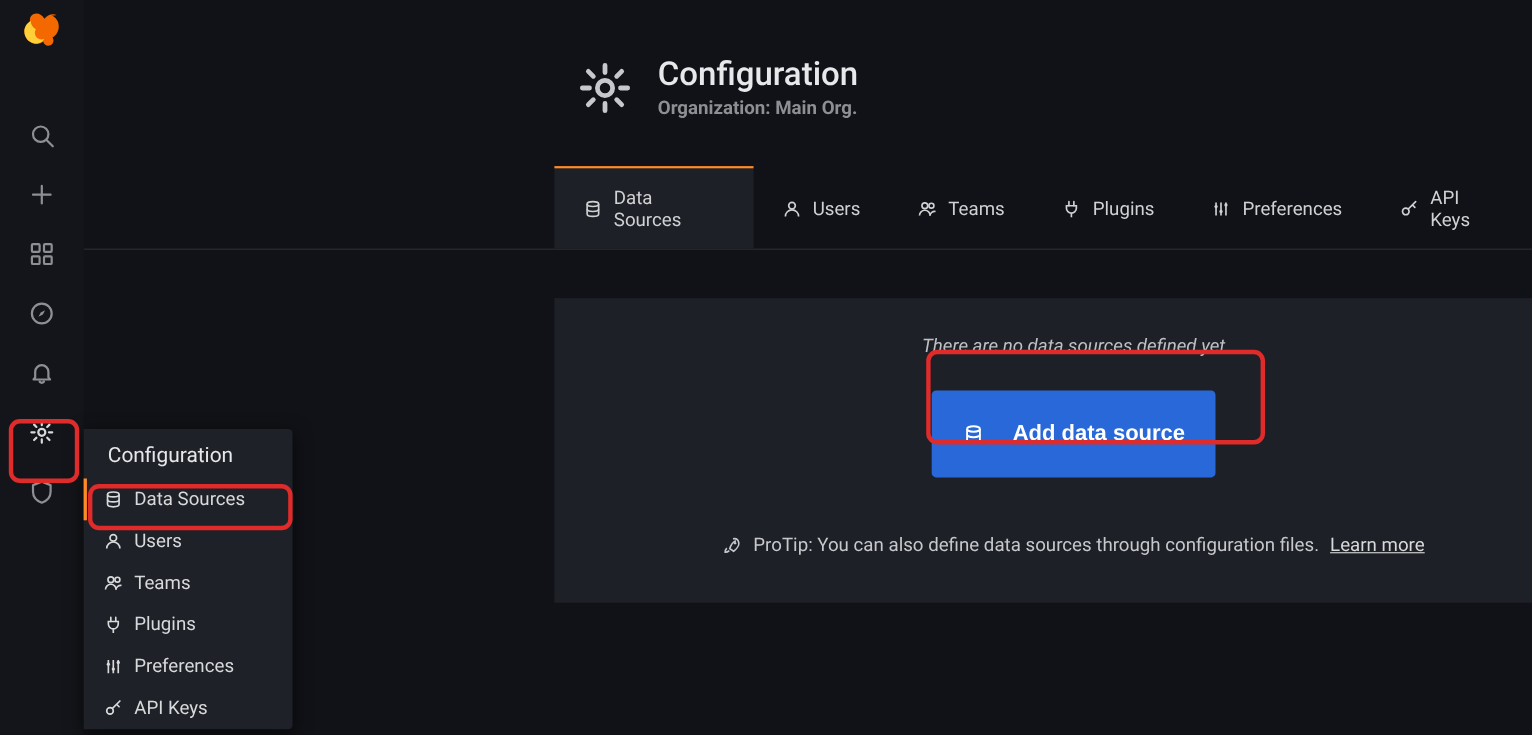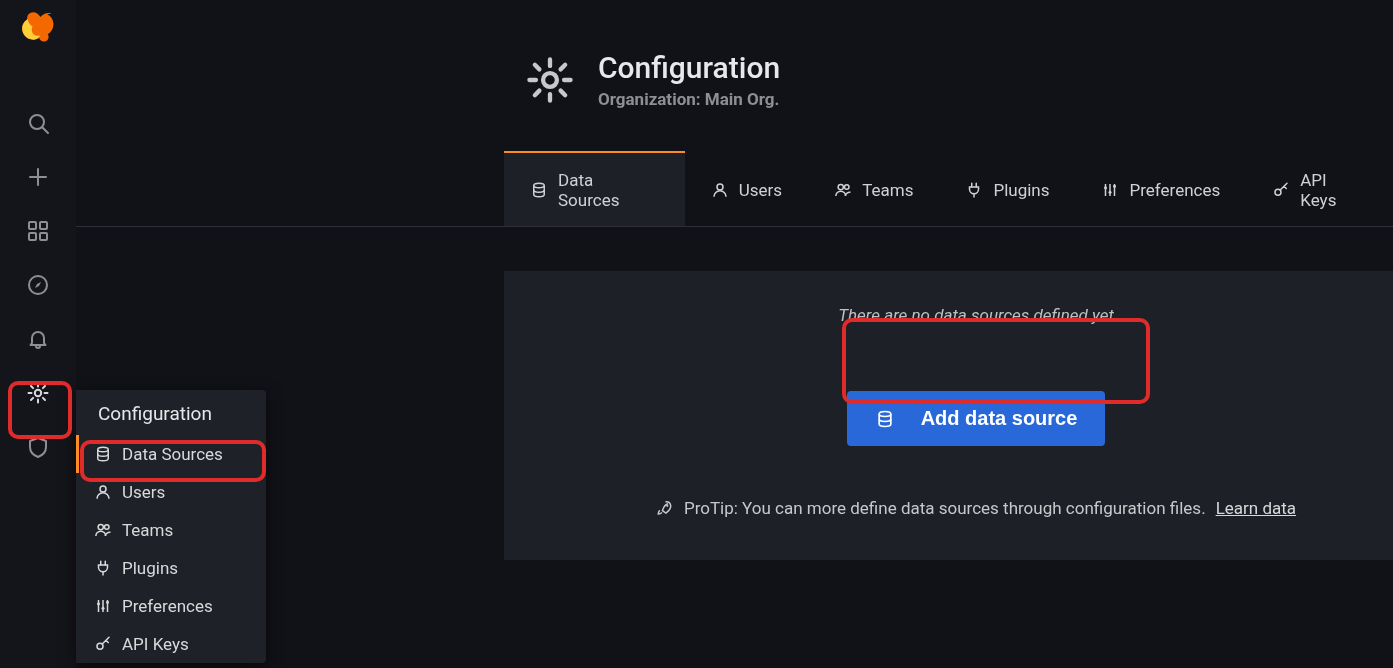--- a/index.html
+++ b/index.html
@@ -32,21 +32,21 @@
   .tabs { display: flex; gap: 0; margin-top: 42px; padding-left: 428px; border-bottom: 1px solid #2c2f36; }
   .tab { display: flex; align-items: center; gap: 10px; padding: 16px 26px; font-size: 17px; color: #d0d1d3; cursor: pointer; border-top: 3px solid transparent; }
   .tab svg { width: 18px; height: 18px; }
   .tab.active { background: #1e2027; border-top: 2px solid #ff8b27; }
 
   
   .content { margin: 44px 0 0 428px; width: 944px; background: #1e2027; padding: 34px 24px 42px 24px; text-align: center; }
   .empty-msg { font-style: italic; color: #bfc0c3; font-size: 17px; }
   .add-row { display: flex; align-items: center; justify-content: center; gap: 22px; margin-top: 30px; }
   .cn-label { color: #e02b2b; font-size: 26px; font-weight: 700; letter-spacing: 2px; }
-  .add-btn { display: flex; align-items: center; gap: 26px; background: #2968d8; color: #fff; font-size: 20px; font-weight: 600; padding: 16px 28px; border: none; border-radius: 4px; cursor: pointer; margin-top: 36px; }
+  .add-btn { display: flex; align-items: center; gap: 26px; background: #2968d8; color: #fff; font-size: 20px; font-weight: 600; padding: 28px 28px; border: none; border-radius: 4px; cursor: pointer; }
   .add-btn svg { width: 20px; height: 20px; }
   .tip-row { display: flex; align-items: center; justify-content: center; gap: 10px; margin-top: 52px; font-size: 17px; color: #c7c8cb; }
   .tip-row svg { width: 18px; height: 18px; }
   .tip-link { color: #d8d9da; text-decoration: underline; cursor: pointer; }
 
   
   .ann { position: absolute; border: 4px solid #e02b2b; border-radius: 10px; pointer-events: none; z-index: 30; }
   .ann-gear { left: 8px; top: 381px; width: 64px; height: 58px; }
   .ann-ds   { left: 80px; top: 440px; width: 186px; height: 42px; }
   .ann-add  { left: 842px; top: 318px; width: 308px; height: 86px; }
@@ -229,22 +229,22 @@
             <svg viewBox="0 0 24 24">
                 <use href="#i-db"></use>
               </svg>
             <span>Add data source</span>
           </button>
         </div>
         <div class="tip-row">
           <svg viewBox="0 0 24 24">
               <use href="#i-rocket"></use>
             </svg>
-          <span>ProTip: You can more define data sources through configuration files. </span>
-          <span class="tip-link">Learn data</span>
+          <span>ProTip: You can also define data sources through configuration files. </span>
+          <span class="tip-link">Learn more</span>
         </div>
       </div>
     </div>
   </div>
 </div>
 
 <div class="subpanel">
   <div class="subpanel-title">Configuration</div>
   <div class="subpanel-item active">
       <svg viewBox="0 0 24 24">

